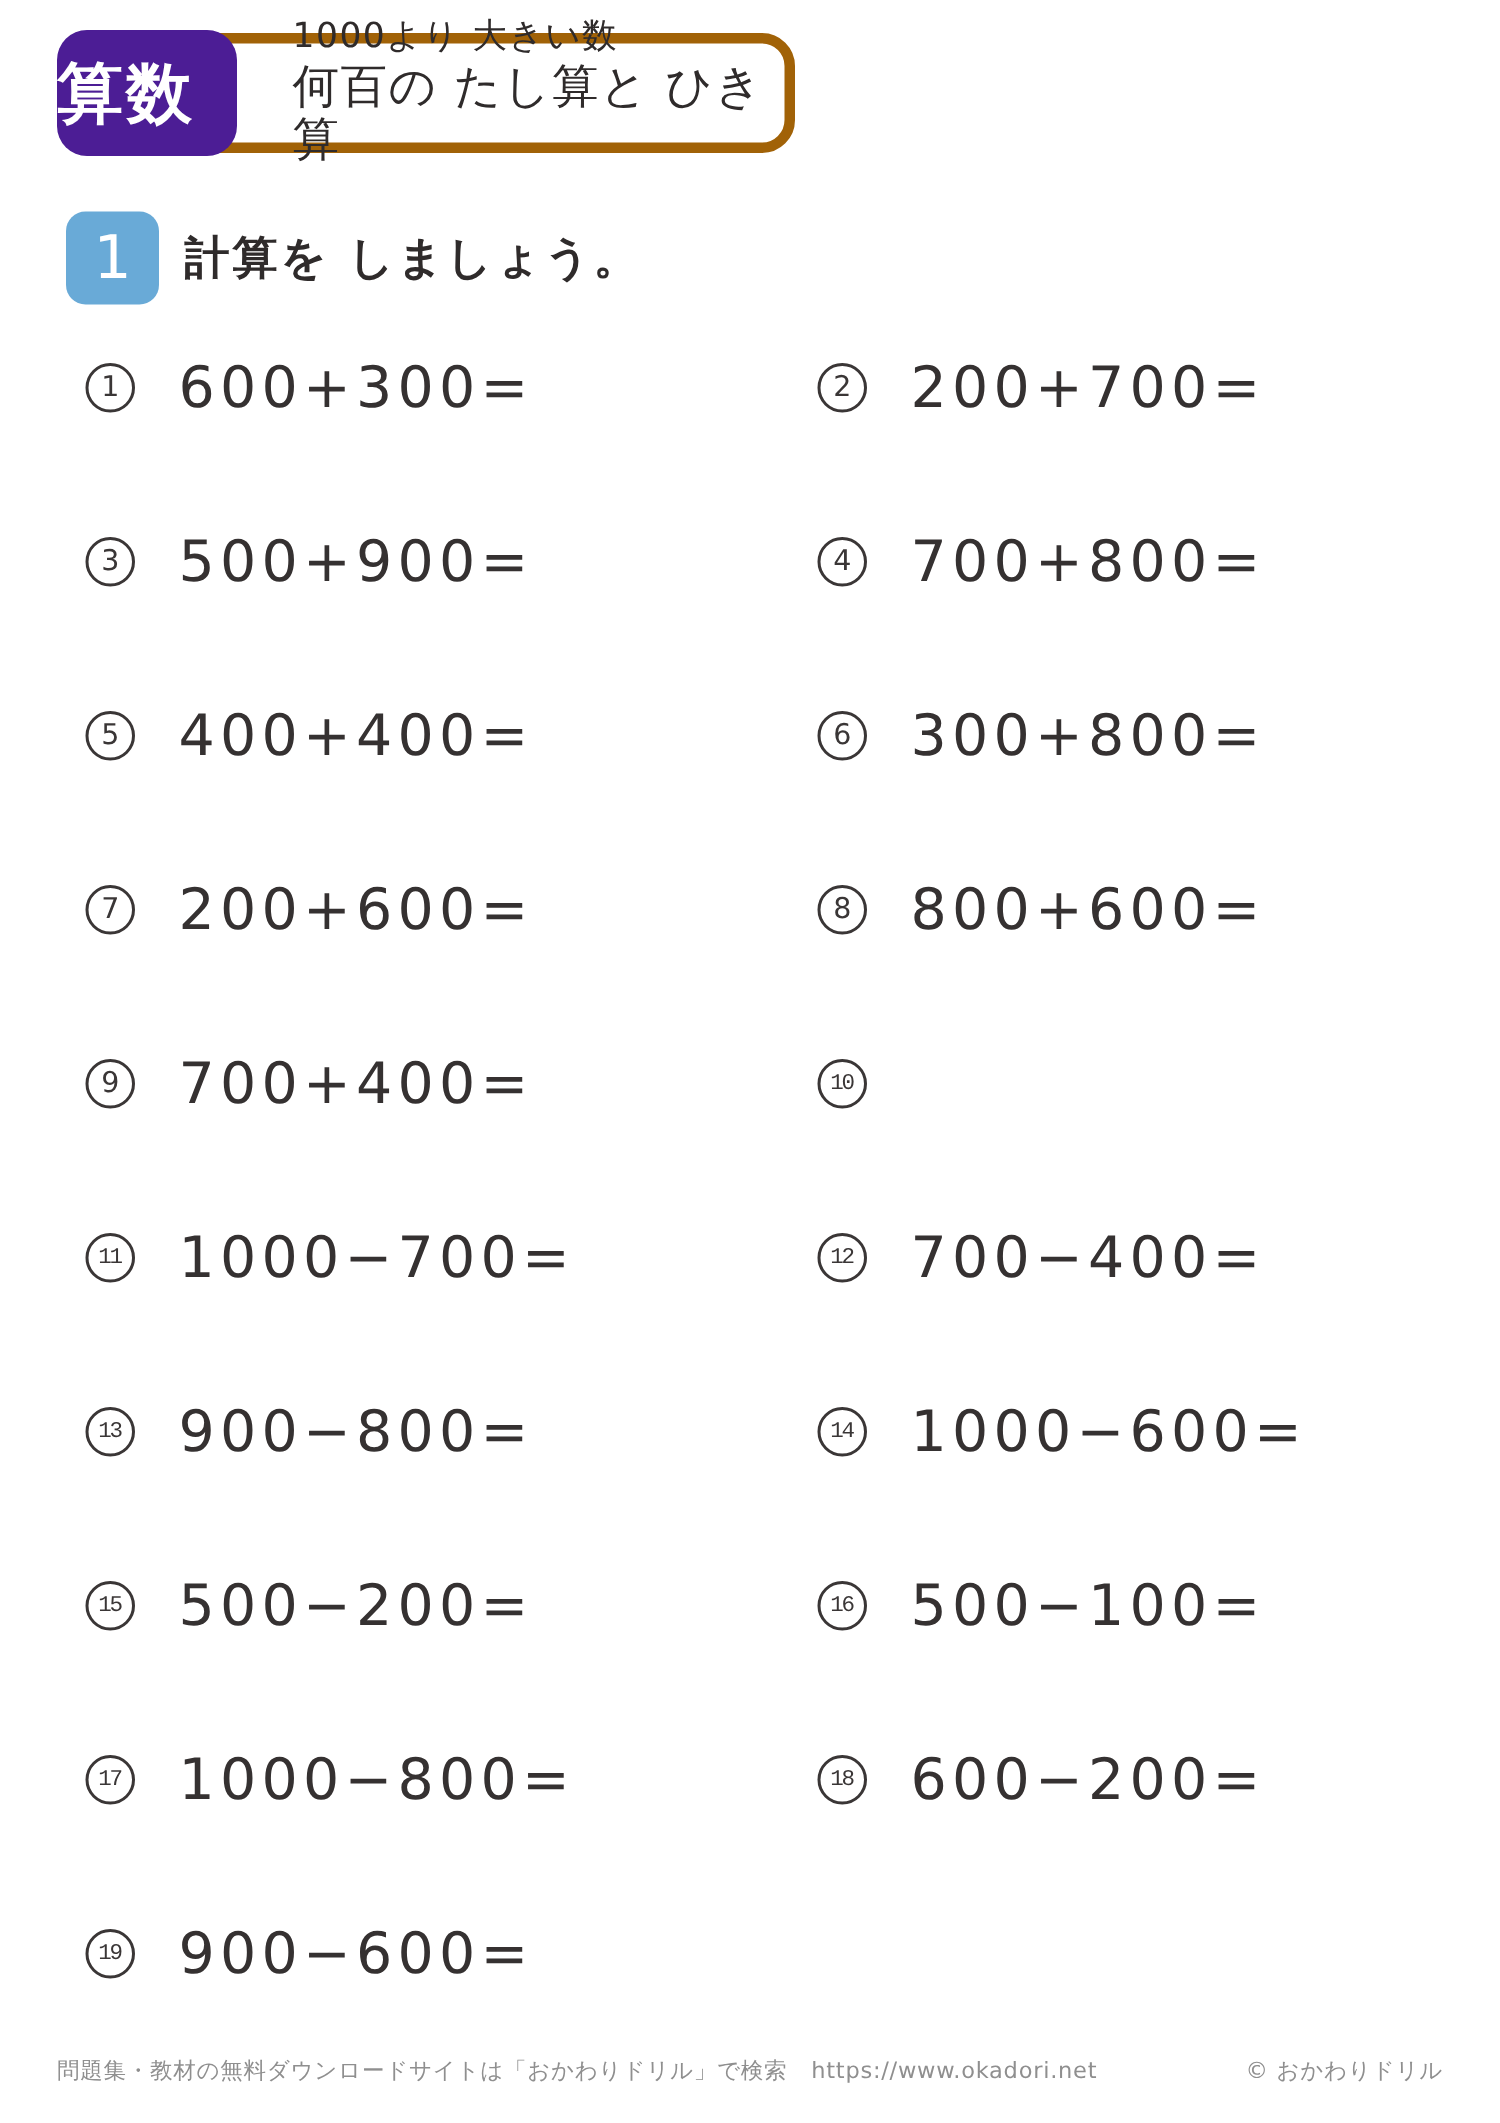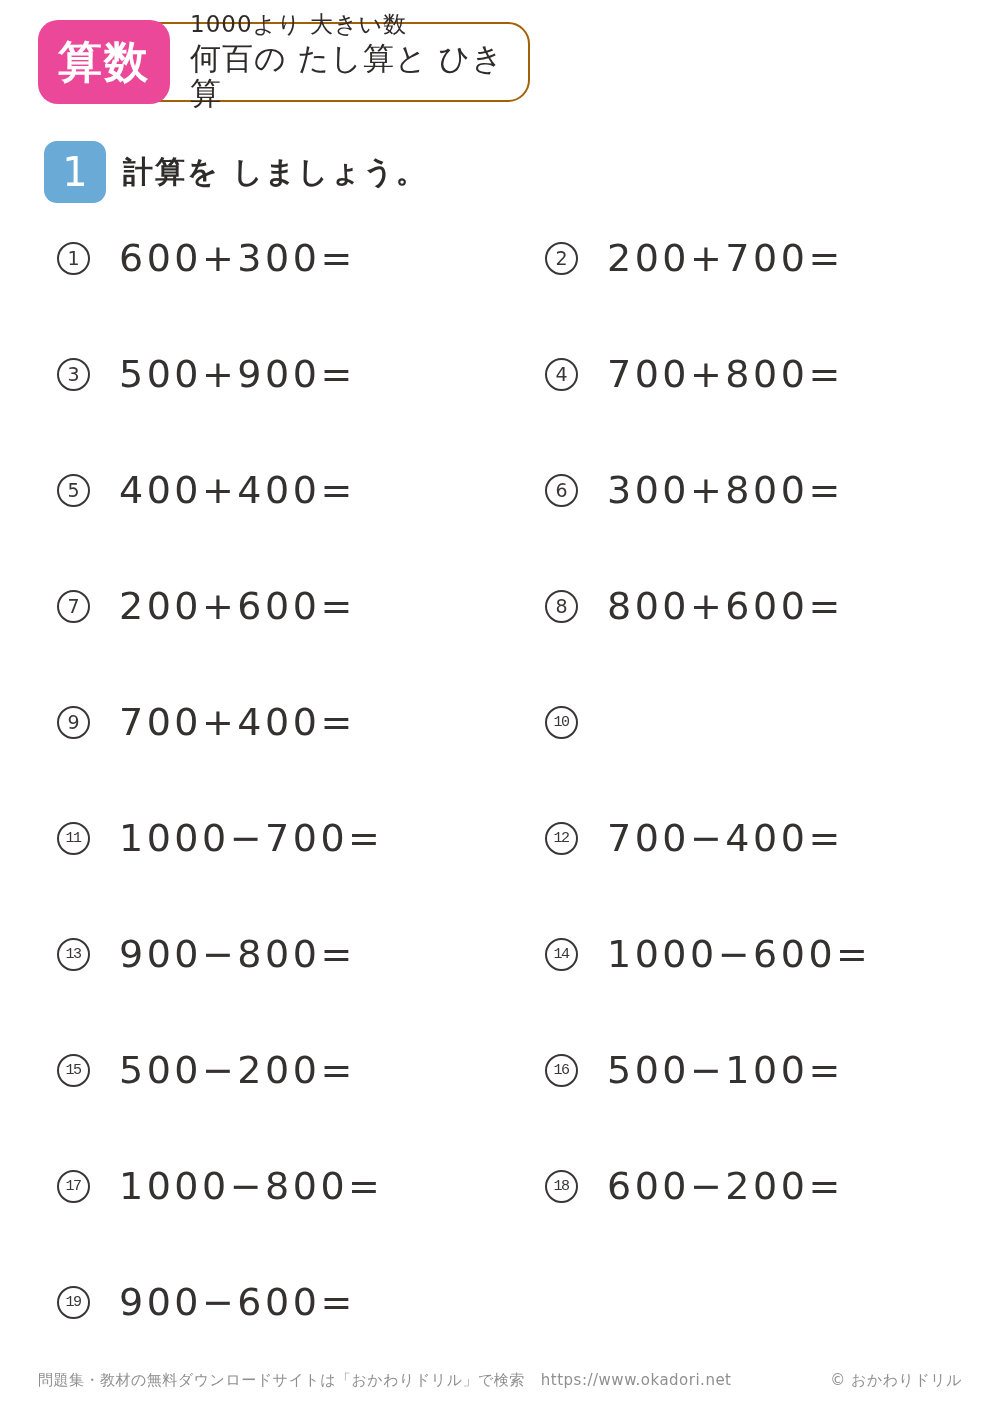--- a/index.html
+++ b/index.html
@@ -11,30 +11,30 @@
     position:relative;
     overflow:hidden;
   }
   .page{position:absolute;inset:0;}
 
   
   .header{position:absolute;left:38px;top:20px;width:492px;height:84px;}
   .title-box{
     position:absolute;left:0;top:2px;width:492px;height:80px;
     box-sizing:border-box;
-    border:2px solid #a16207;border-radius:22px;background:#fff;
+    border:7px solid #a16207;border-radius:22px;background:#fff;
     padding:8px 10px 8px 150px;
     display:flex;flex-direction:column;justify-content:center;gap:3px;
   }
   .title-line1{font-size:23px;letter-spacing:1px;color:#2f2b2b;line-height:1.1;}
   .title-line2{font-size:31px;letter-spacing:1px;color:#2f2b2b;line-height:1.15;}
   .subject-badge{
-    position:absolute;left:0;top:0;width:132px;height:84px;
-    background:#ec4899;border-radius:20px;
-    display:flex;align-items:center;justify-content:center;
+    position:absolute;left:0;top:0;width:120px;height:84px;
+    background:#4c1d95;border-radius:20px;
+    display:flex;align-items:center;justify-content:flex-start;
     color:#fff;font-size:44px;font-weight:bold;letter-spacing:2px;z-index:2;
   }
 
   
   .section-row{position:absolute;left:44px;top:141px;display:flex;align-items:center;gap:17px;}
   .section-badge{
     width:62px;height:62px;background:#69aad7;border-radius:13px;
     display:flex;align-items:center;justify-content:center;
     color:#fff;font-size:40px;flex:0 0 62px;
   }

